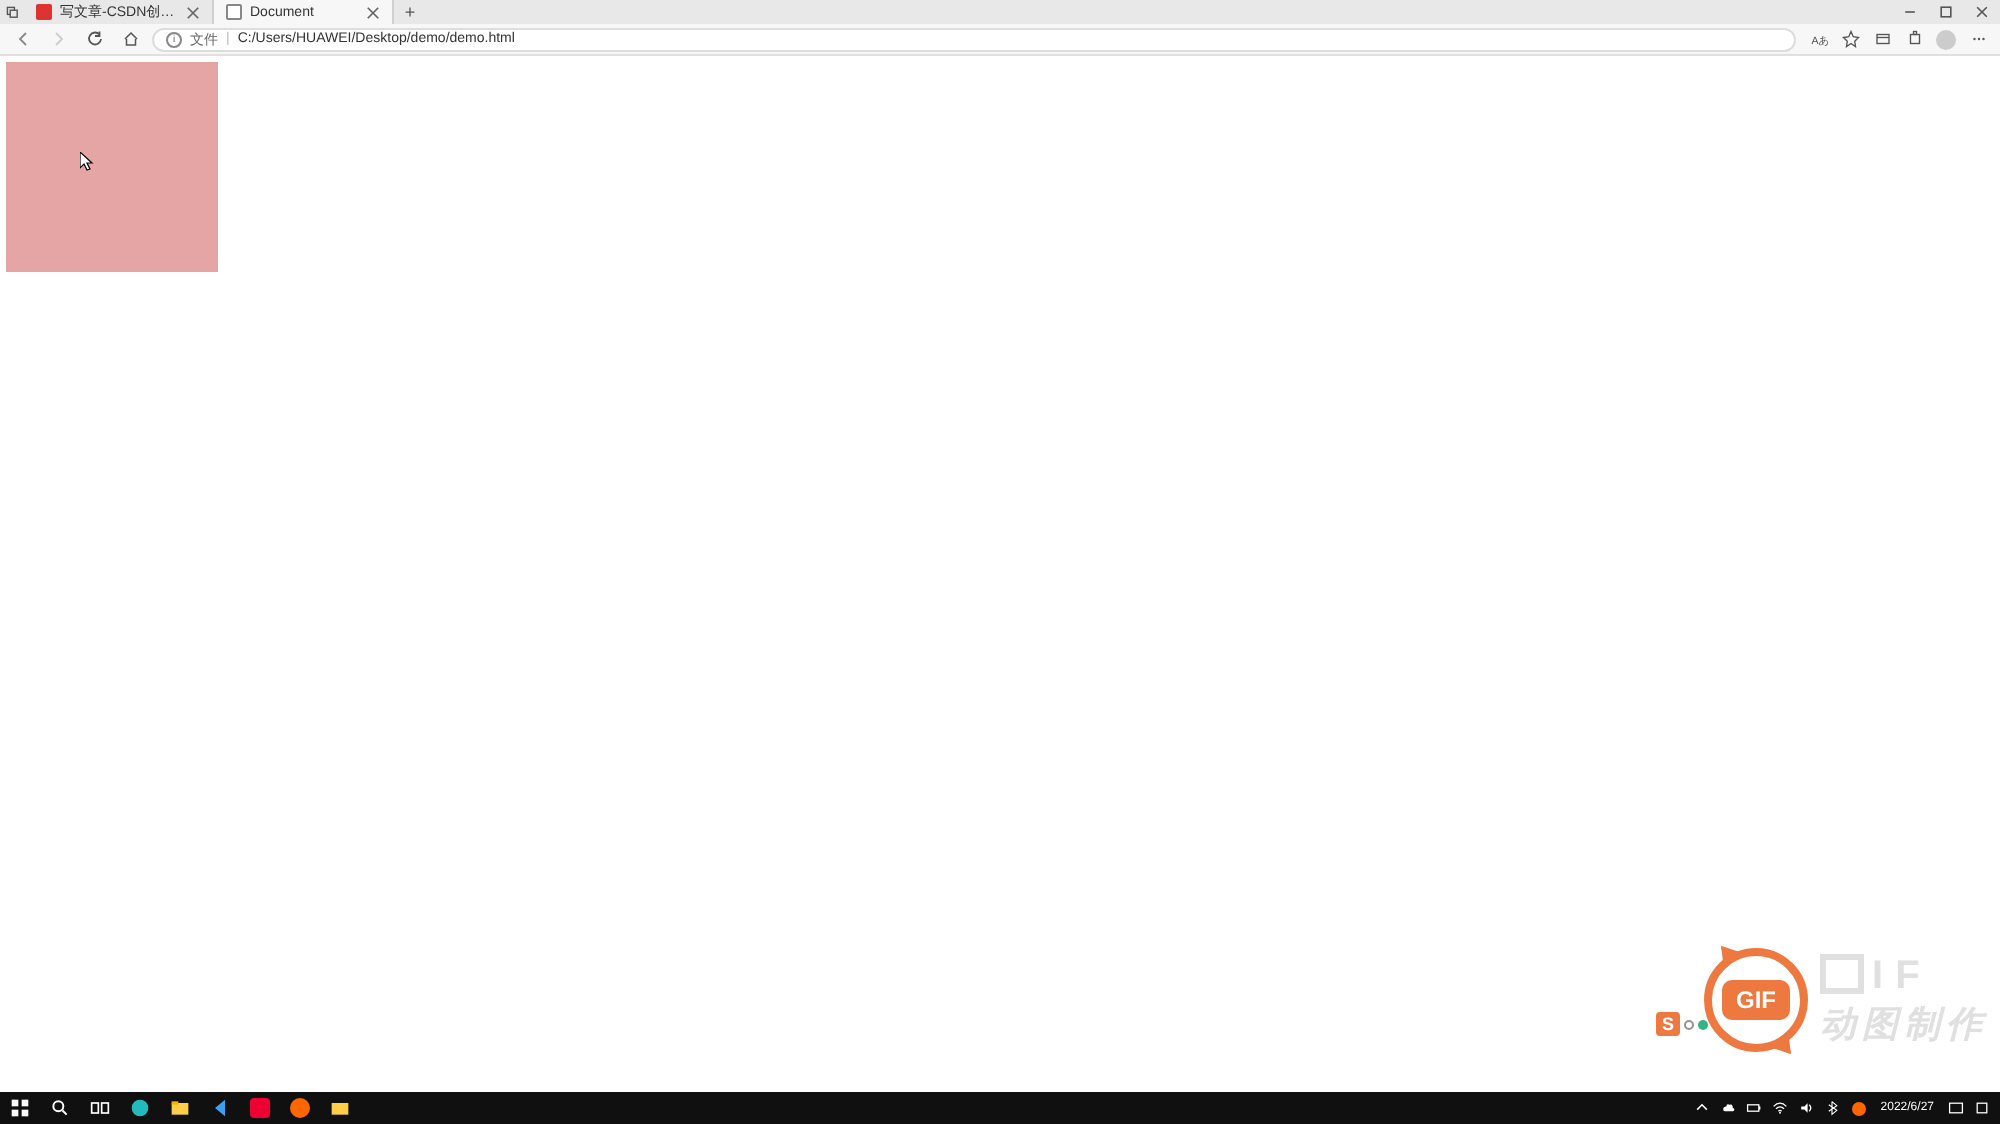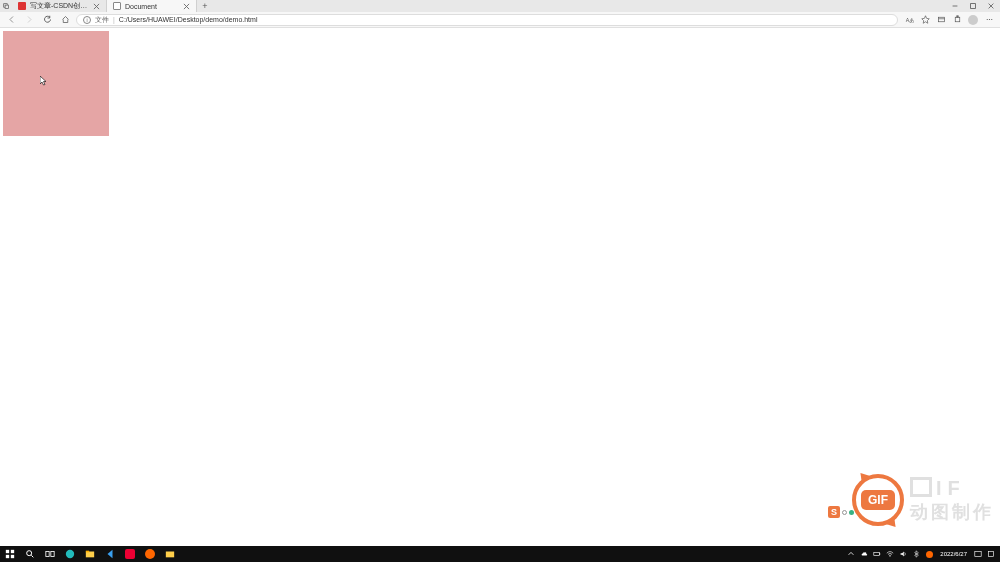--- a/index.html
+++ b/index.html
@@ -43,21 +43,21 @@
 .wm-arrow { position: absolute; width: 0; height: 0; }
 .wm-arrow.tl { top: -2px; left: 6px; border-left: 5px solid transparent; border-right: 5px solid transparent; border-bottom: 8px solid #ec6a2c; transform: rotate(-40deg); }
 .wm-arrow.br { bottom: -2px; right: 6px; border-left: 5px solid transparent; border-right: 5px solid transparent; border-top: 8px solid #ec6a2c; transform: rotate(-40deg); }
 .wm-center { position: absolute; top: 50%; left: 50%; transform: translate(-50%,-50%); background: #ec6a2c; color: #fff; font-weight: bold; font-size: 12px; padding: 3px 7px; border-radius: 5px; }
 .wm-side { position: absolute; left: -24px; bottom: 8px; display: flex; align-items: center; gap: 2px; }
 .wm-s { width: 12px; height: 12px; background: #ec6a2c; color: #fff; border-radius: 2px; font-size: 9px; font-weight: bold; display: flex; align-items: center; justify-content: center; }
 .wm-dot { width: 5px; height: 5px; border-radius: 50%; }
 .wm-text { display: flex; flex-direction: column; align-items: flex-start; gap: 0; }
 .wm-text-top { display: flex; gap: 4px; font-size: 20px; font-weight: bold; color: #ddd; letter-spacing: 2px; }
 .wm-text-top .g { border: 3px solid #ddd; width: 22px; height: 20px; display: inline-block; }
-.wm-text-bot { font-size: 18px; font-weight: bold; color: #ddd; letter-spacing: 3px; }
+.wm-text-bot { font-size: 18px; font-weight: bold; color: #ddd; letter-spacing: 3px; font-style: italic; }
 
 
 .taskbar { position: absolute; left: 0; right: 0; bottom: 0; height: 16px; background: #101010; display: flex; align-items: center; }
 .taskbar .tb-left { display: flex; align-items: center; height: 100%; }
 .taskbar .tb-item { width: 20px; height: 100%; display: flex; align-items: center; justify-content: center; }
 .taskbar .tb-item svg, .taskbar .tb-item .sq { width: 10px; height: 10px; }
 .taskbar .tb-right { margin-left: auto; display: flex; align-items: center; height: 100%; gap: 3px; padding-right: 4px; }
 .taskbar .tray-ic { width: 10px; height: 10px; display: flex; align-items: center; justify-content: center; }
 .taskbar .tray-ic svg { width: 8px; height: 8px; }
 .taskbar .datetime { color: #fff; font-size: 6px; text-align: right; line-height: 7px; padding: 0 3px; }

